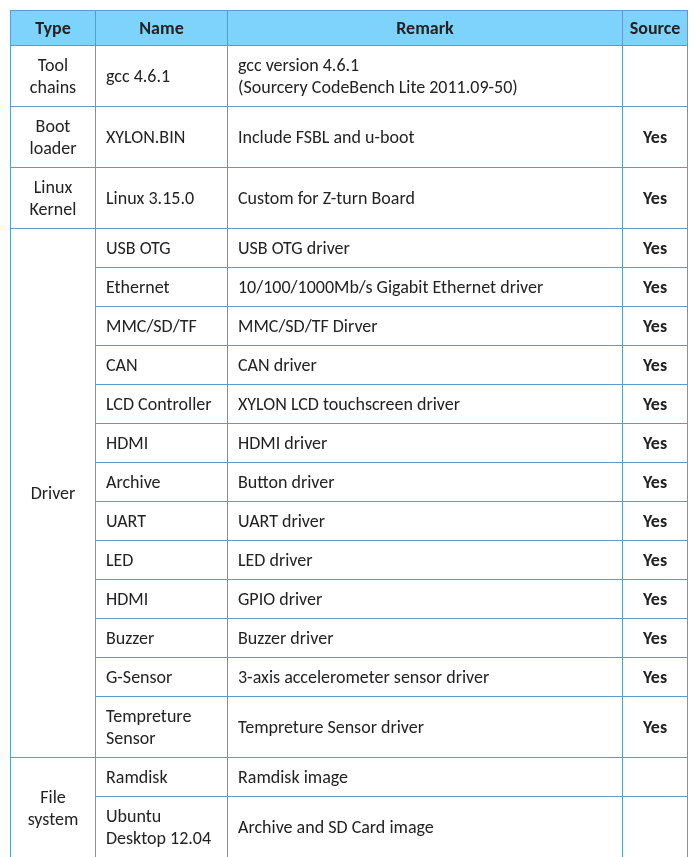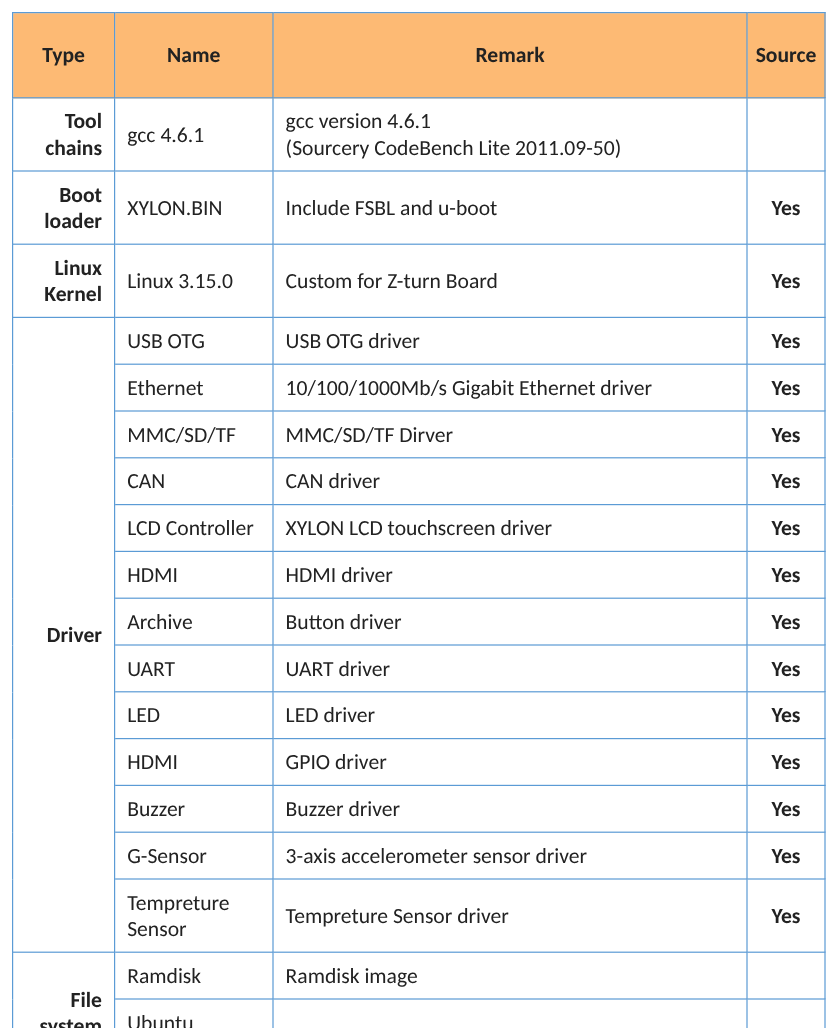--- a/index.html
+++ b/index.html
@@ -17,31 +17,31 @@
     width: 100%;
     table-layout: fixed;
   }
   th, td {
     border: 1.5px solid #5b9bd5;
     padding: 8px 10px;
     vertical-align: middle;
     text-align: left;
   }
   th {
-    background: #fdba74;
+    background: #7dd3fc;
     color: #222;
     font-weight: bold;
     text-align: center;
-    padding: 24px 6px;
+    padding: 6px 6px;
   }
   .col-type   { width: 85px;  text-align: center; font-weight: bold; }
   .col-name   { width: 132px; }
   .col-remark { width: 395px; }
   .col-source { width: 65px;  text-align: center; }
-  td.type-cell { font-weight: bold; text-align: right; }
+  td.type-cell { font-weight: normal; text-align: center; }
   td.source-cell { text-align: center; font-weight: bold; }
 </style>
 </head>
 <body>
 
 <table>
   <colgroup>
     <col class="col-type">
     <col class="col-name">
     <col class="col-remark">

